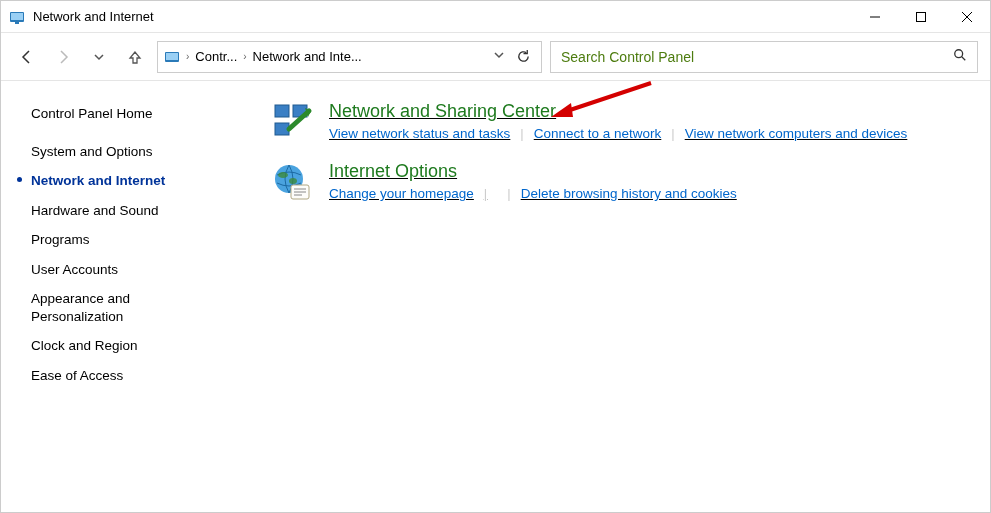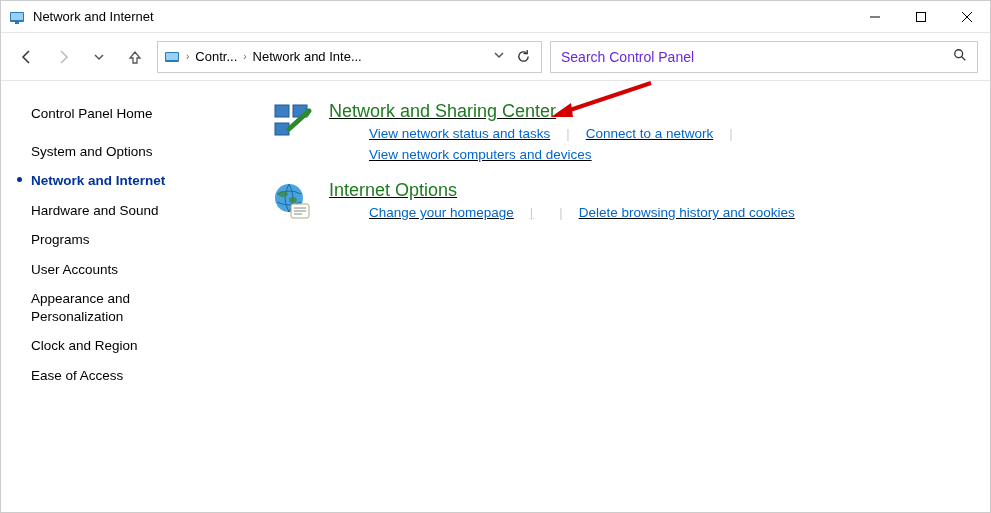--- a/index.html
+++ b/index.html
@@ -17,38 +17,38 @@
     .navrow { height: 48px; display: flex; align-items: center; padding: 0 12px; gap: 8px; border-bottom: 1px solid #e5e5e5; }
     .nav-arrow { width: 28px; height: 28px; display: flex; align-items: center; justify-content: center; color: #555; }
     .nav-arrow.disabled { color: #bbb; }
     .addressbar { flex: 0 0 385px; height: 32px; border: 1px solid #ccc; display: flex; align-items: center; padding: 0 6px; gap: 6px; }
     .addr-icon { width: 16px; height: 16px; display:flex; align-items:center; justify-content:center; }
     .addr-chevron { color: #666; font-size: 10px; }
     .addr-seg { white-space: nowrap; overflow: hidden; text-overflow: ellipsis; font-size: 13px; }
     .addr-spacer { flex: 1; }
     .addr-drop { color: #555; }
     .refresh { width: 24px; display:flex; align-items:center; justify-content:center; color:#333; }
-    .searchbox { flex: 1; height: 32px; border: 1px solid #ccc; display: flex; align-items: center; padding: 0 10px; color: #6d28d9; justify-content: space-between; }
+    .searchbox { flex: 1; height: 32px; border: 1px solid #ccc; display: flex; align-items: center; padding: 0 10px; color: #4d7c0f; justify-content: space-between; }
     .searchbox-text { flex:1; font-size: 14px; }
     .searchbox-icon { color: #333; }
     
     
     .main { display: flex; height: calc(100% - 80px); }
     .sidebar { width: 240px; padding: 18px 0 0 30px; }
     .side-item { display:block; padding: 6px 0; font-size: 13.5px; color: #000; cursor: default; line-height: 1.3; }
     .side-item.bold { color: #003399; font-weight: 600; position: relative; }
     .side-item.bold::before { content:""; position:absolute; left:-14px; top: 11px; width:5px; height:5px; border-radius:50%; background:#003399; }
     .side-group-gap { height: 8px; }
     
     .content { flex:1; padding: 20px 20px 0 30px; position: relative; }
     .cat { display:flex; gap: 16px; margin-bottom: 18px; }
     .cat-icon { width: 42px; height: 42px; flex-shrink:0; display:flex; align-items:center; justify-content:center; }
     .cat-body { flex:1;text-decoration:underline; }
     .cat-title { font-size: 18px; color: #1e7a1e; margin-bottom: 4px; }
-    .cat-links { display:flex; flex-wrap: wrap; align-items: center; gap: 6px; margin-left: 40px; }
+    .cat-links { display:flex; flex-wrap: wrap; align-items: center; gap: 0; }
     .cat-link { color: #0066cc; font-size: 13.5px; cursor: default; }
     .cat-sep { color: #ccc; margin: 0 10px; }
     
     
     .annot-arrow { position: absolute; pointer-events: none; }
   </style>
 </head>
 <body>
 
 <div class="titlebar">

